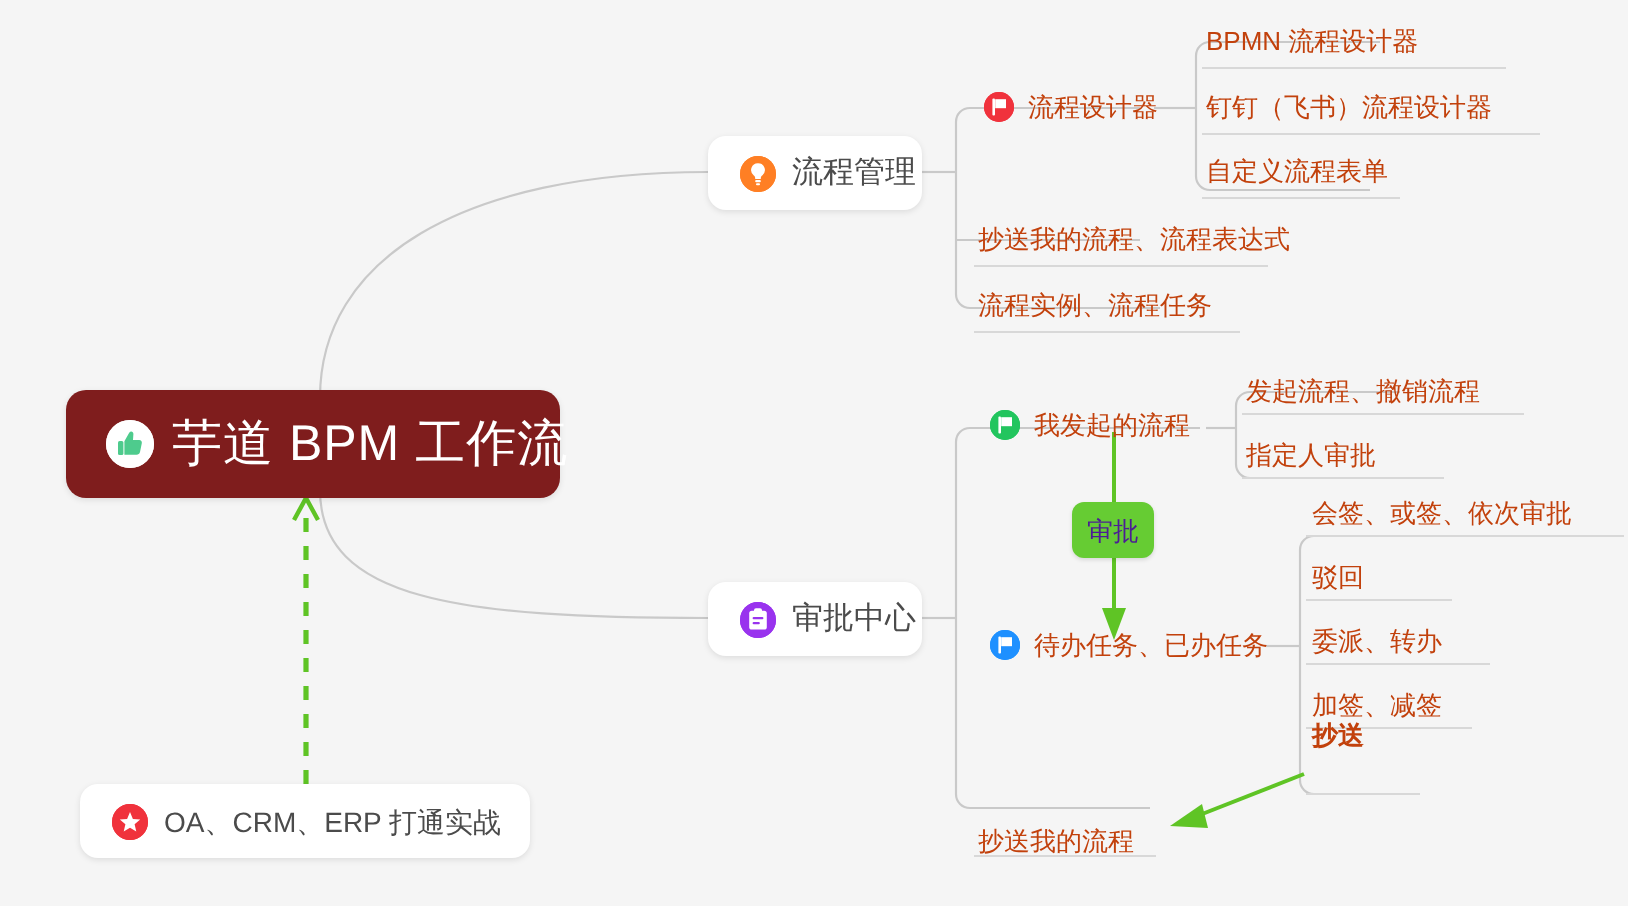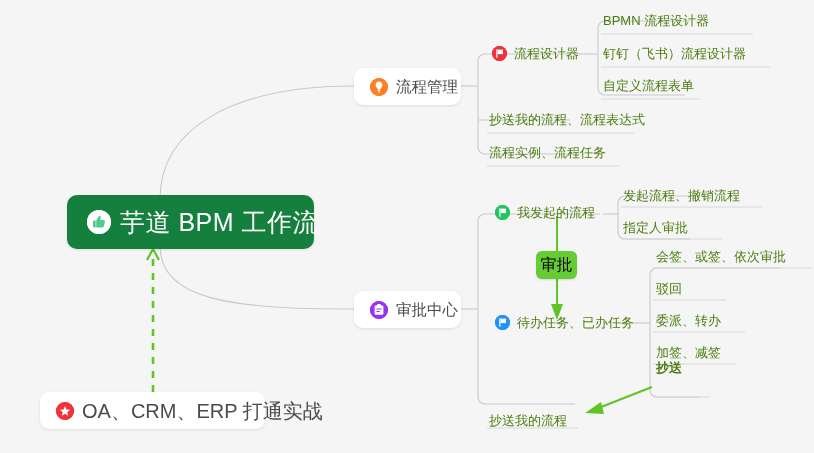--- a/index.html
+++ b/index.html
@@ -24,26 +24,25 @@
     height: 453px;
     pointer-events: none;
   }
 
   
   .root-node {
     position: absolute;
     display: flex;
     align-items: center;
     gap: 9px;
-    background: #15803d;
+    background: #7f1d1d;
     border-radius: 10px;
     padding: 0 20px;
     box-sizing: border-box;
     box-shadow: 0 1px 3px rgba(0,0,0,0.10);
-    margin-left: 34px;
   }
   .root-label {
     color: #ffffff;
     font-size: 25px;
     letter-spacing: 0.5px;
     white-space: nowrap;
     line-height: 1;
   }
 
   
@@ -53,56 +52,56 @@
     align-items: center;
     gap: 8px;
     background: #ffffff;
     border-radius: 9px;
     padding: 0 16px;
     box-sizing: border-box;
     box-shadow: 0 1px 3px rgba(0,0,0,0.10);
   }
   .card-label {
     color: #4b4b4b;
-    font-size: 20px;
+    font-size: 14px;
     white-space: nowrap;
     line-height: 1;
   }
   .card-label.big {
     font-size: 15.5px;
   }
 
   
   .text-node {
     position: absolute;
     display: flex;
     align-items: center;
     gap: 7px;
     white-space: nowrap;
     line-height: 1;
   }
   .text-node .t {
-    color: #4d7c0f;
+    color: #c2410c;
     font-size: 13px;
     white-space: nowrap;
   }
 
   
   .tag-node {
     position: absolute;
     background: #66cc33;
     border-radius: 6px;
     display: flex;
     align-items: center;
     justify-content: center;
     box-shadow: 0 1px 2px rgba(0,0,0,0.12);
   }
   .tag-node .t {
-    color: #000000;
-    font-size: 16px;
+    color: #4c1d95;
+    font-size: 13px;
     white-space: nowrap;
     line-height: 1;
   }
 
   
   .cicon {
     position: relative;
     border-radius: 50%;
     flex: 0 0 auto;
     display: block;

